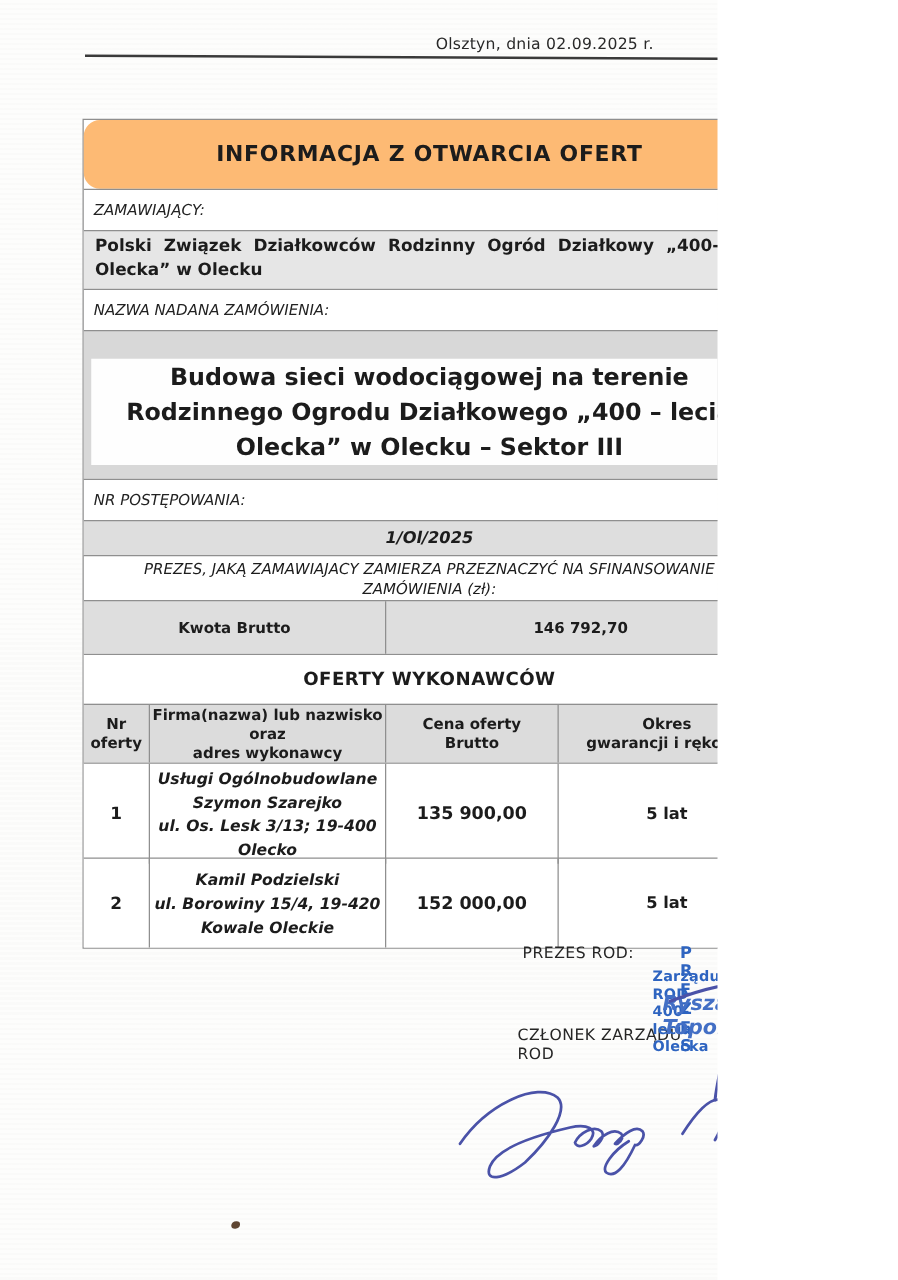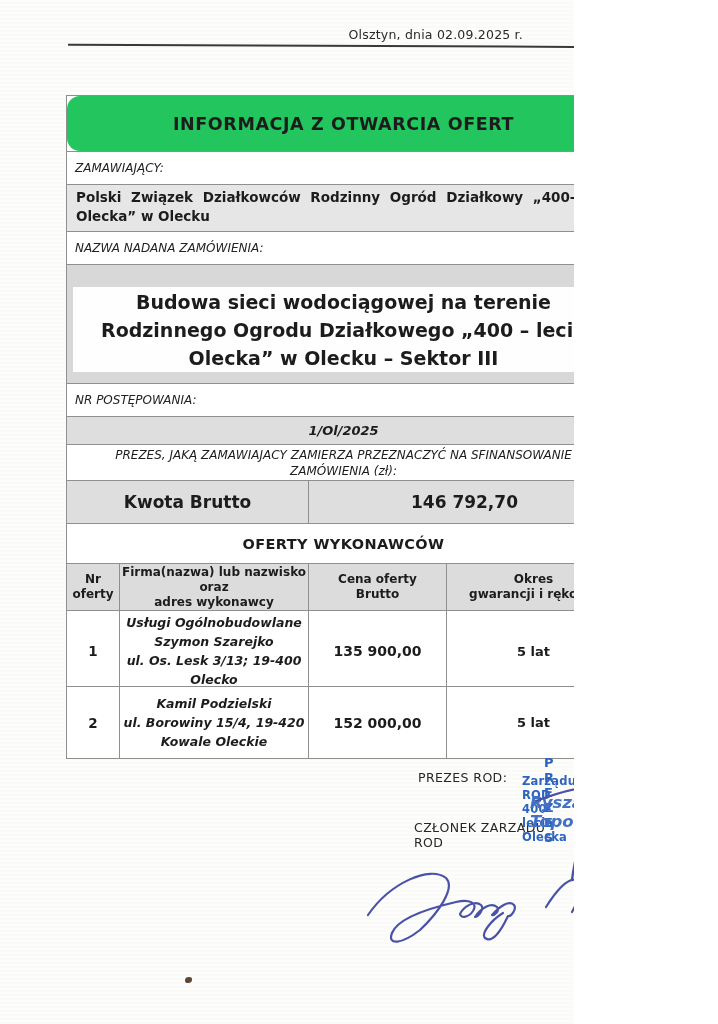--- a/index.html
+++ b/index.html
@@ -31,21 +31,21 @@
   .doc{
     position:absolute;left:66px;top:95px;width:555px;
     border:1px solid var(--line);
     background:#ffffff;
     box-sizing:border-box;
   }
   .row{box-sizing:border-box;border-top:1px solid var(--line);}
   .row:first-child{border-top:none;}
 
   .title-bar{
-    height:55px;background:#22c55e;
+    height:55px;background:#fdba74;
     display:flex;align-items:center;justify-content:center;
     font-size:17.5px;font-weight:bold;letter-spacing:0.6px;border-radius:13px;
   }
   .lbl{
     height:28px;display:flex;align-items:center;
     padding:16px 8px;font-style:italic;font-size:12px;color:#222;
   }
   .buyer{
     height:47px;background:#e6e6e6;
     padding:3px 9px;font-size:13.5px;font-weight:bold;
@@ -67,21 +67,21 @@
     font-size:13px;font-weight:bold;font-style:italic;
   }
   .kwlbl{
     height:36px;display:flex;align-items:center;justify-content:center;
     text-align:center;font-style:italic;font-size:12px;line-height:16px;
     white-space:pre-line;
   }
   .kwrow{height:43px;background:#dedede;display:grid;grid-template-columns:242px 311px;}
   .kwcell{
     display:flex;align-items:center;justify-content:center;
-    font-size:17px;font-weight:bold;box-sizing:border-box;
+    font-size:12px;font-weight:bold;box-sizing:border-box;
   }
   .kwcell.first{border-right:1px solid var(--line);}
   .offers-title{
     height:40px;display:flex;align-items:center;justify-content:center;
     font-size:14.5px;font-weight:bold;letter-spacing:0.4px;background:#fff;
   }
   .tgrid{display:grid;grid-template-columns:53px 189px 138px 173px;}
   .thead{height:47px;background:#dcdcdc;}
   .cell{
     box-sizing:border-box;display:flex;align-items:center;justify-content:center;
@@ -161,21 +161,21 @@
       <div class="cell firma">
         <div>Kamil Podzielski</div>
         <div>ul. Borowiny 15/4, 19-420</div>
         <div>Kowale Oleckie</div>
       </div>
       <div class="cell cena">152 000,00</div>
       <div class="cell okres">5 lat</div>
     </div>
   </div>
 
-  <div class="sig-label" style="left:418px;top:770px;">PREZES ROD:</div>
+  <div class="sig-label" style="left:418px;top:754px;">PREZES ROD:</div>
   <div class="sig-label" style="left:414px;top:820px;">CZŁONEK ZARZĄDU ROD</div>
 
   <div class="stamp stamp1">P R E Z E S</div>
   <div class="stamp stamp2">Zarządu ROD 400-lecia Olecka</div>
   <div class="stamp stamp3">Ryszard Topolski</div>
 
   <svg class="sig" style="left:520px;top:708px;" width="150" height="185" viewBox="0 0 150 185">
     <g fill="none" stroke="#4a52a8" stroke-width="2.4" stroke-linecap="round" stroke-linejoin="round">
       <path d="M 52,172 C 56,138 80,58 95,28 C 101,15 106,17 100,38 C 90,80 74,140 66,177 C 63,185 58,183 60,174" stroke="#4a52a8"></path>
       <path d="M 16,93 C 45,82 76,74 100,80 C 112,83 122,88 128,81" stroke="#4a52a8"></path>

